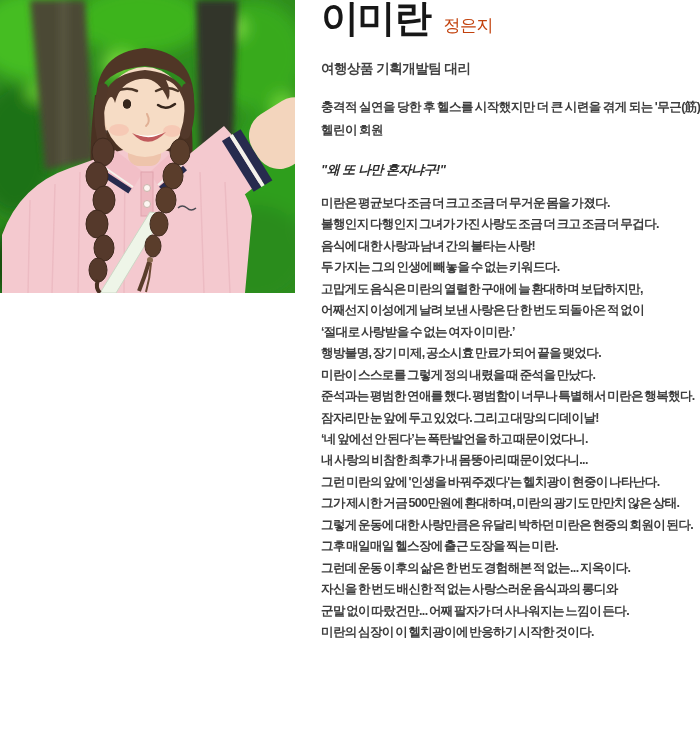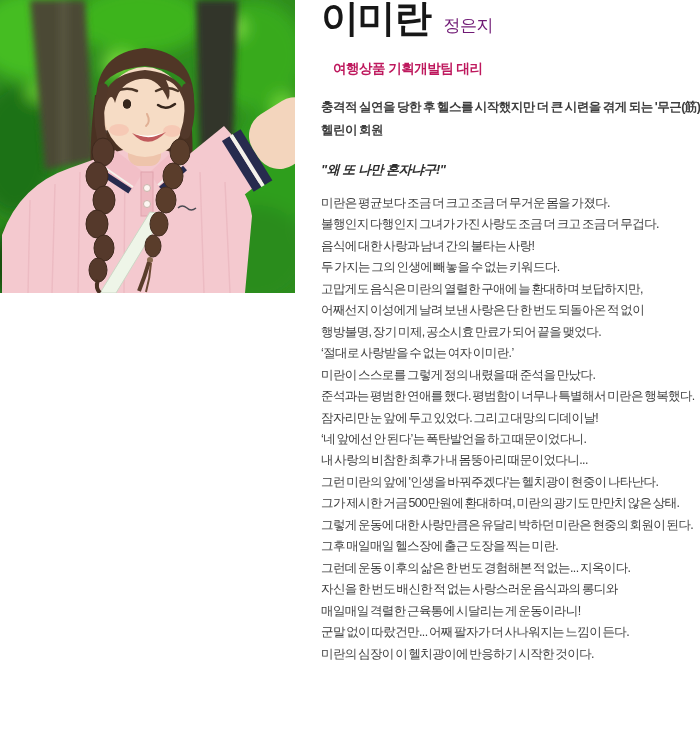--- a/index.html
+++ b/index.html
@@ -5,25 +5,25 @@
   html, body { margin:0; padding:0; }
   body {
     width:700px; height:750px; background:#ffffff; overflow:hidden; position:relative;
     font-family:"Liberation Sans", sans-serif;
   }
   .photo { position:absolute; left:0; top:0; width:295px; height:293px; overflow:hidden; }
   .photo svg { display:block; }
   .content { position:absolute; left:321px; top:0; width:372px; height:750px; }
   .title-row { position:absolute; top:-7px; left:0; white-space:nowrap; }
   .name { font-size:38px; font-weight:700; color:#171717; letter-spacing:-1.5px; }
-  .actor { font-size:17px; font-weight:400; color:#701a75; margin-left:13px; letter-spacing:-0.5px; }
-  .position { position:absolute; top:60px; left:0; font-size:13.5px; font-weight:700; color:#be185d; letter-spacing:-0.5px; white-space:nowrap;margin-left:12px; }
+  .actor { font-size:17px; font-weight:400; color:#c2410c; margin-left:13px; letter-spacing:-0.5px; }
+  .position { position:absolute; top:60px; left:0; font-size:13.5px; font-weight:700; color:#404040; letter-spacing:-0.5px; white-space:nowrap; }
   .intro { position:absolute; top:96px; left:0; font-size:12.5px; font-weight:700; color:#3d3d3d; line-height:23px; letter-spacing:-0.5px; word-spacing:-1px; white-space:nowrap; }
   .quote { position:absolute; top:161px; left:0; font-size:13px; font-weight:700; font-style:italic; color:#2e2e2e; letter-spacing:-0.5px; white-space:nowrap; }
-  .desc { position:absolute; top:193px; left:0; font-size:12.5px; font-weight:400; color:#3d3d3d; line-height:21.45px; letter-spacing:-0.6px; word-spacing:-1.5px; white-space:nowrap; }
+  .desc { position:absolute; top:193px; left:0; font-size:12.5px; font-weight:700; color:#3d3d3d; line-height:21.45px; letter-spacing:-0.6px; word-spacing:-1.5px; white-space:nowrap; }
   .desc div, .intro div { height:auto; }
 </style>
 </head>
 <body>
 
 <div class="photo">
   <svg width="295" height="293" viewBox="0 0 295 293">
     <defs>
       <filter id="b8" x="-30%" y="-30%" width="160%" height="160%">
           <feGaussianBlur stdDeviation="8"></feGaussianBlur>
@@ -131,30 +131,29 @@
     <div>헬린이 회원</div>
   </div>
   <div class="quote">"왜 또 나만 혼자냐구!"</div>
   <div class="desc">
     <div>미란은 평균보다 조금 더 크고 조금 더 무거운 몸을 가졌다.</div>
     <div>불행인지 다행인지 그녀가 가진 사랑도 조금 더 크고 조금 더 무겁다.</div>
     <div>음식에 대한 사랑과 남녀 간의 불타는 사랑!</div>
     <div>두 가지는 그의 인생에 빼놓을 수 없는 키워드다.</div>
     <div>고맙게도 음식은 미란의 열렬한 구애에 늘 환대하며 보답하지만,</div>
     <div>어째선지 이성에게 날려 보낸 사랑은 단 한 번도 되돌아온 적 없이</div>
+    <div>‘절대로 사랑받을 수 없는 여자 이미란.’</div>
     <div>행방불명, 장기 미제, 공소시효 만료가 되어 끝을 맺었다.</div>
-    <div>‘절대로 사랑받을 수 없는 여자 이미란.’</div>
     <div>미란이 스스로를 그렇게 정의 내렸을 때 준석을 만났다.</div>
     <div>준석과는 평범한 연애를 했다. 평범함이 너무나 특별해서 미란은 행복했다.</div>
     <div>잠자리만 눈 앞에 두고 있었다. 그리고 대망의 디데이날!</div>
     <div>‘네 앞에선 안 된다’는 폭탄발언을 하고 때문이었다니.</div>
     <div>내 사랑의 비참한 최후가 내 몸뚱아리 때문이었다니...</div>
     <div>그런 미란의 앞에 '인생을 바꿔주겠다'는 헬치광이 현중이 나타난다.</div>
     <div>그가 제시한 거금 500만원에 환대하며, 미란의 광기도 만만치 않은 상태.</div>
     <div>그렇게 운동에 대한 사랑만큼은 유달리 박하던 미란은 현중의 회원이 된다.</div>
     <div>그후 매일매일 헬스장에 출근 도장을 찍는 미란.</div>
     <div>그런데 운동 이후의 삶은 한 번도 경험해본 적 없는... 지옥이다.</div>
     <div>자신을 한 번도 배신한 적 없는 사랑스러운 음식과의 롱디와</div>
-    <div>매일매일 격렬한 근육통에 시달리는 게 운동이라니!</div>
     <div>군말 없이 따랐건만... 어째 팔자가 더 사나워지는 느낌이 든다.</div>
     <div>미란의 심장이 이 헬치광이에 반응하기 시작한 것이다.</div>
   </div>
 </div>
 
 </body></html>

